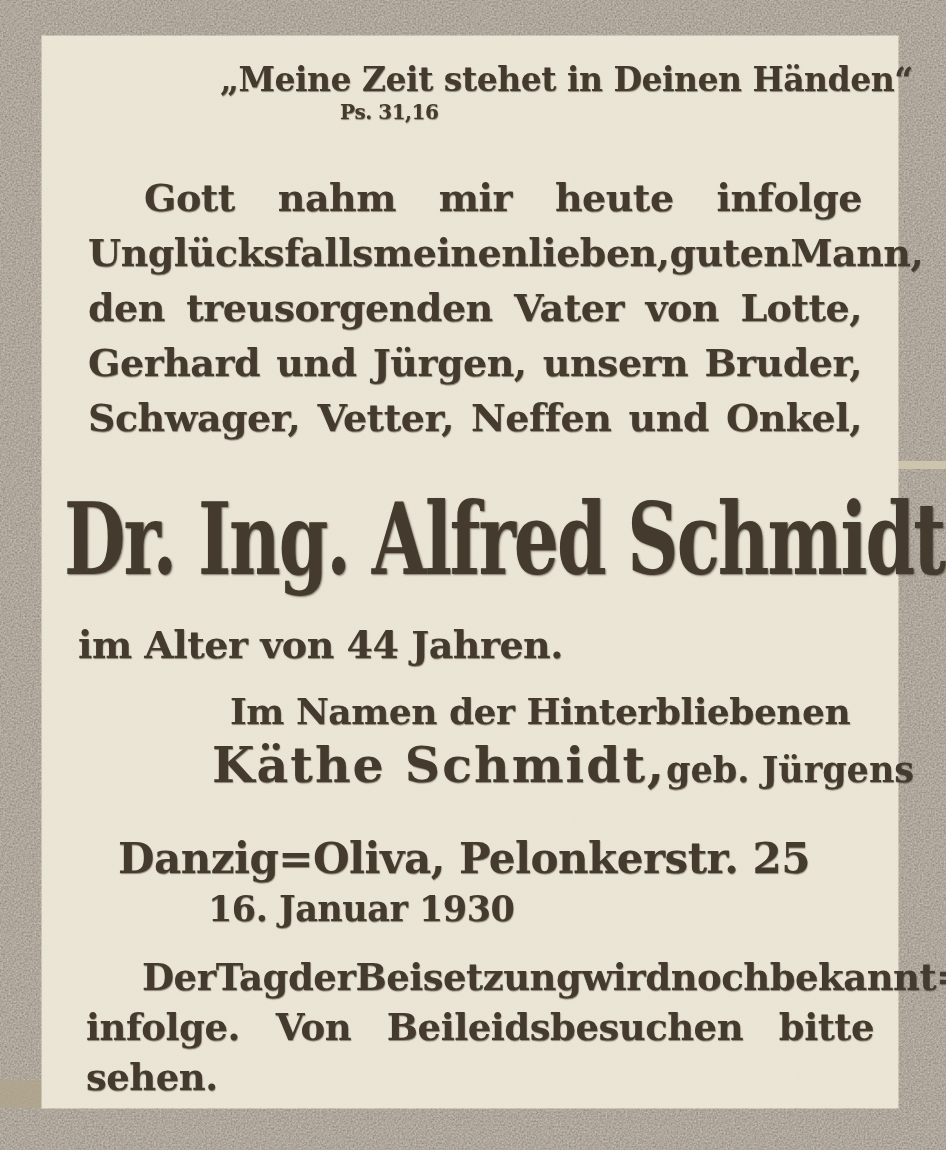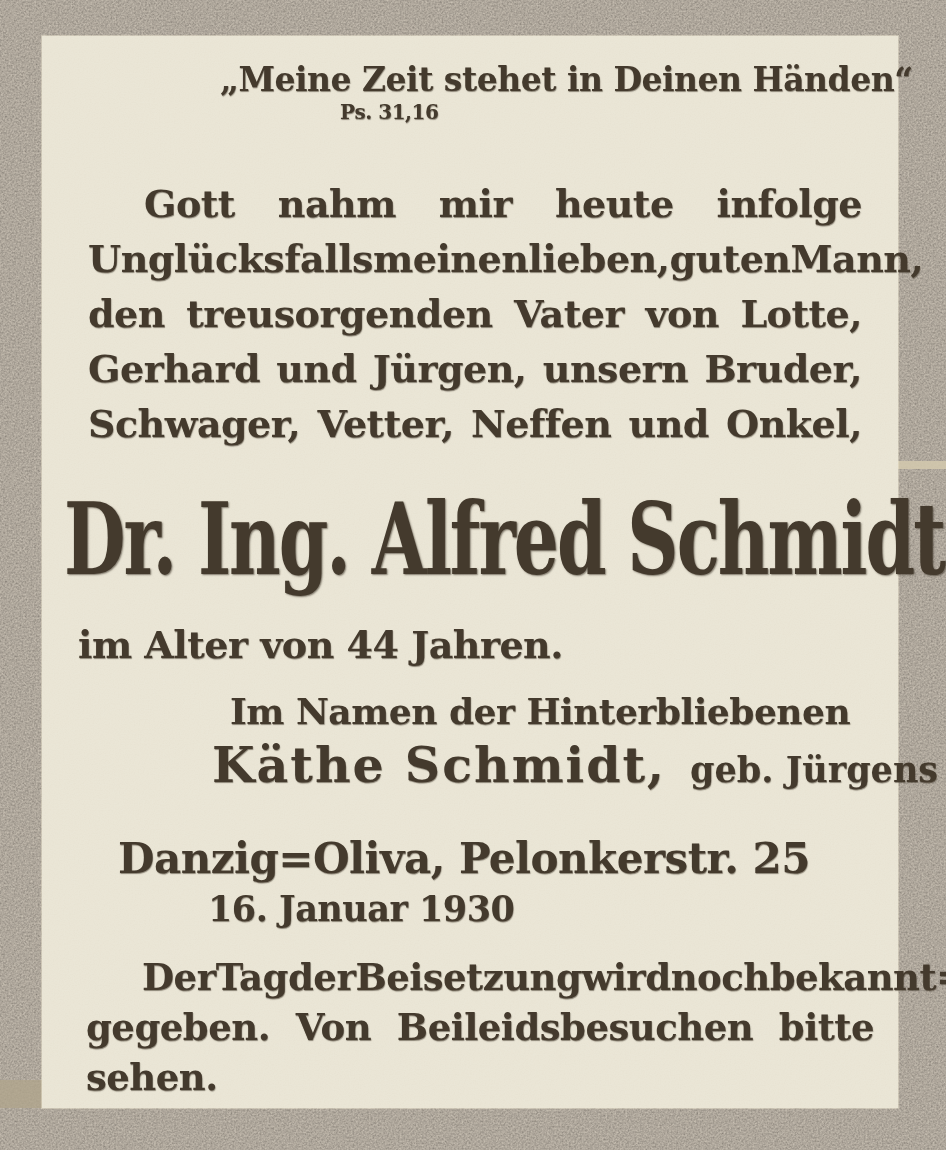--- a/index.html
+++ b/index.html
@@ -34,35 +34,35 @@
   .txt{
     position:absolute;
     color:var(--ink);
     font-weight:bold;
     letter-spacing:-0.5px;
     text-shadow:0.5px 0.5px 1px rgba(62,52,40,.55);
     white-space:nowrap;
   }
   .quote   {left:178px;top:24px;  font-size:33px;}
   .psalm   {left:298px;top:64px;  font-size:20px;}
-  .intro   {left:46px; top:134px; width:774px;font-size:38px;line-height:55px;margin-top:6px;}
+  .intro   {left:46px; top:134px; width:774px;font-size:38px;line-height:55px;}
   .jline{display:flex;justify-content:space-between;}
   .jline span{display:inline-block;}
   .indent{padding-left:56px;}
   .deceased{
     left:22px;top:454px;font-size:71px;line-height:1;
     letter-spacing:-2px;
     transform:scale(1.0,1.40);transform-origin:left top;
     text-shadow:1px 1px 1.5px rgba(55,46,35,.6);
   }
   .age     {left:36px; top:586px; font-size:38px;}
   .imnamen {left:188px;top:654px; font-size:36px;}
   .mourner {left:170px;top:700px; font-size:35px;}
   .mourner .big{font-size:49px;letter-spacing:2px;}
-  .mourner .suffix{margin-left:24px;letter-spacing:0;}
+  .mourner .suffix{margin-left:0;letter-spacing:0;}
   .address {left:76px; top:798px; font-size:42px;}
   .date    {left:166px;top:852px; font-size:35px;}
   .closing {left:44px; top:916px; width:788px;font-size:37px;line-height:50px;}
 </style>
 </head>
 <body>
 
 <div class="scan">
 
   <svg width="0" height="0" style="position:absolute">
@@ -159,21 +159,21 @@
       <div class="jline indent">
           <span>Der</span>
           <span>Tag</span>
           <span>der</span>
           <span>Beisetzung</span>
           <span>wird</span>
           <span>noch</span>
           <span>bekannt=</span>
         </div>
       <div class="jline">
-          <span>gegeben.</span>
+          <span>infolge.</span>
           <span>Von</span>
           <span>Beileidsbesuchen</span>
           <span>bitte</span>
         </div>
       <div>sehen.</div>
     </div>
   </div>
 </div>
 
 </body></html>

